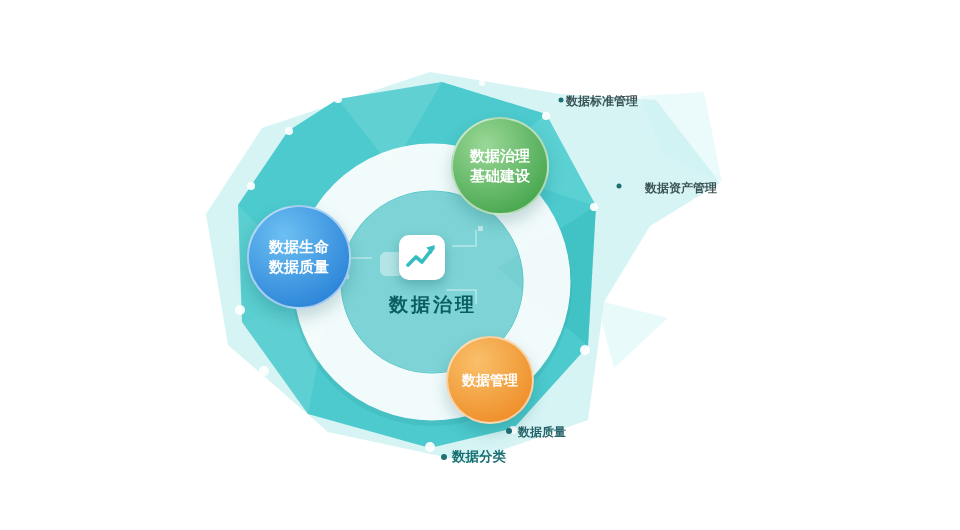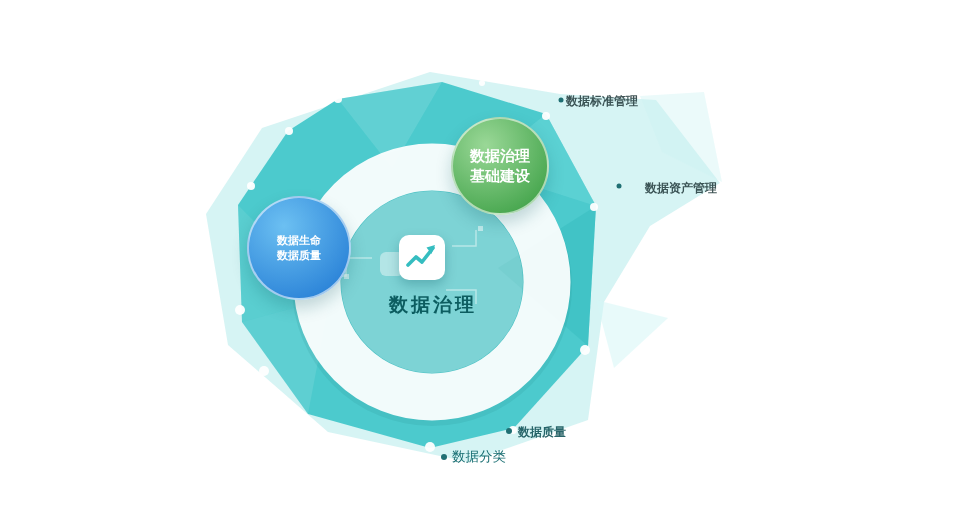--- a/index.html
+++ b/index.html
@@ -19,21 +19,21 @@
     color:#fff;font-weight:bold;text-align:center;
     border:2px solid rgba(255,255,255,0.55);
     box-shadow:0 8px 16px rgba(10,80,90,0.22);
   }
   .node span{line-height:1.35;display:block;}
   .node-green{
     left:451px;top:117px;width:94px;height:94px;font-size:15px;
     background:radial-gradient(circle at 35% 28%, #9ad897, #4aa851 78%);
   }
   .node-blue{
-    left:247px;top:196px;width:100px;height:100px;font-size:11px;
+    left:247px;top:205px;width:100px;height:100px;font-size:15px;
     background:radial-gradient(circle at 35% 28%, #6cc0f2, #2e86d9 78%);
   }
   .node-orange{
     left:446px;top:336px;width:84px;height:84px;font-size:14px;
     background:radial-gradient(circle at 35% 28%, #f9c06a, #ef8f2a 80%);
   }
   .ghost-square{
     position:absolute;left:380px;top:252px;width:24px;height:24px;
     border-radius:6px;background:rgba(255,255,255,0.42);
   }
@@ -48,21 +48,21 @@
     text-align:center;font-size:19px;font-weight:bold;
     color:#0c5d60;letter-spacing:3px;
   }
   .p-label{
     position:absolute;font-size:12px;font-weight:600;
     color:#20383a;opacity:.85;white-space:nowrap;
   }
   .p-label.top{left:566px;top:93px;text-align:right;}
   .p-label.right{left:645px;top:180px;}
   .p-label.bottom-right{left:518px;top:424px;color:#14555a;opacity:.9;}
-  .p-label.bottom{left:452px;top:448px;font-size:13.5px;font-weight:400;color:#0e686c;opacity:.95;}
+  .p-label.bottom{left:452px;top:448px;font-size:13.5px;font-weight:700;color:#0e686c;opacity:.95;}
 </style>
 </head>
 <body>
 
 <div class="stage">
 
   <svg class="bg" width="960" height="530" viewBox="0 0 960 530">
 
     <g>
       <polygon points="430,72 560,94 656,100 720,183 650,226 604,302 588,420 468,462 328,432 228,345 206,214 262,128" fill="#aeeaea" opacity="0.5"></polygon>
@@ -129,19 +129,22 @@
   <div class="node node-green">
     <span>数据治理</span>
     <span>基础建设</span>
   </div>
 
   <div class="node node-blue">
     <span>数据生命</span>
     <span>数据质量</span>
   </div>
 
+  <div class="node node-orange">
+    <span>数据管理</span>
+  </div>
 
   <div class="p-label top">数据标准管理</div>
   <div class="p-label right">数据资产管理</div>
   <div class="p-label bottom-right">数据质量</div>
   <div class="p-label bottom">数据分类</div>
 
 </div>
 
 </body></html>

